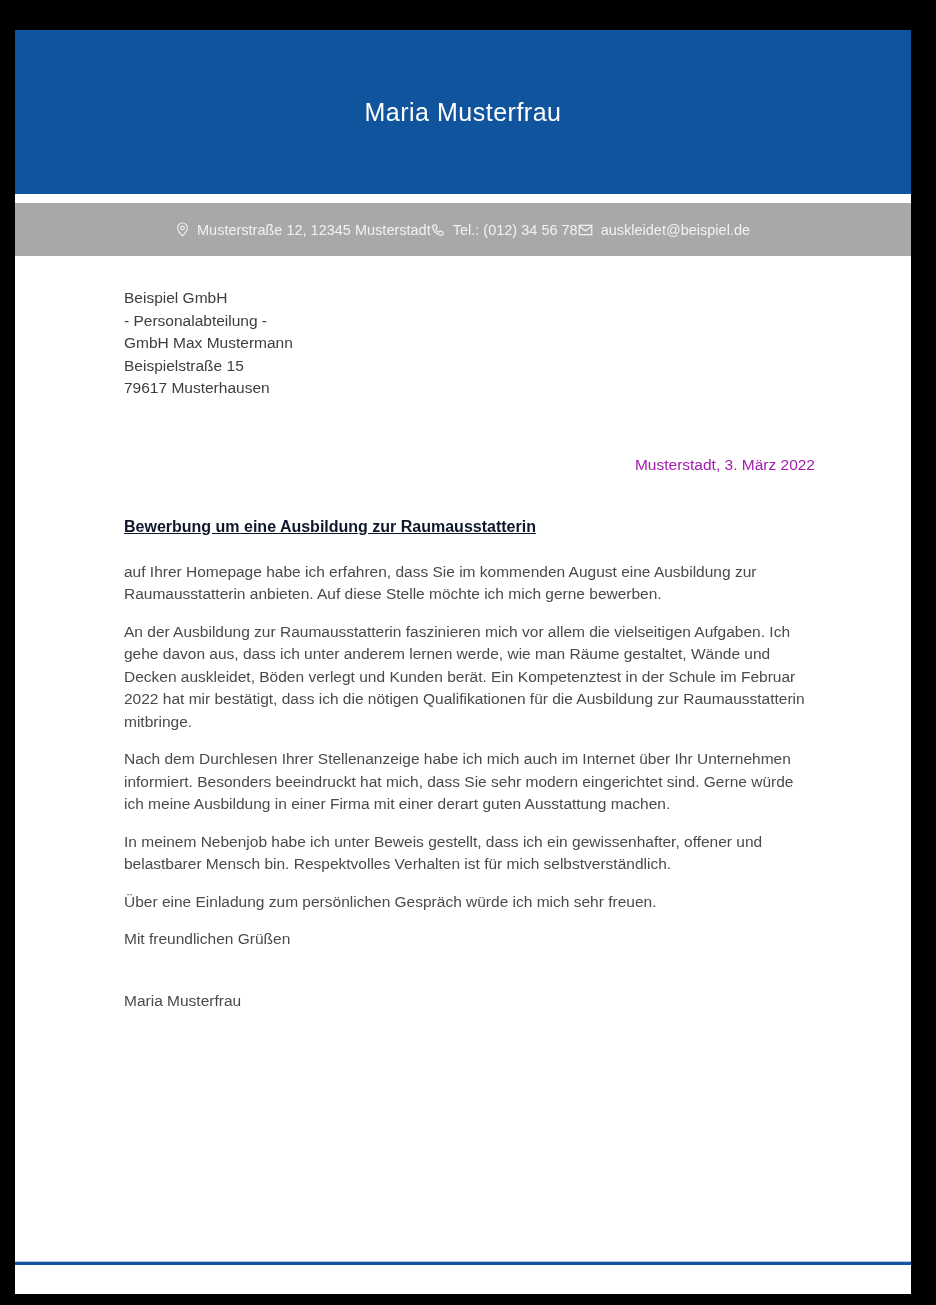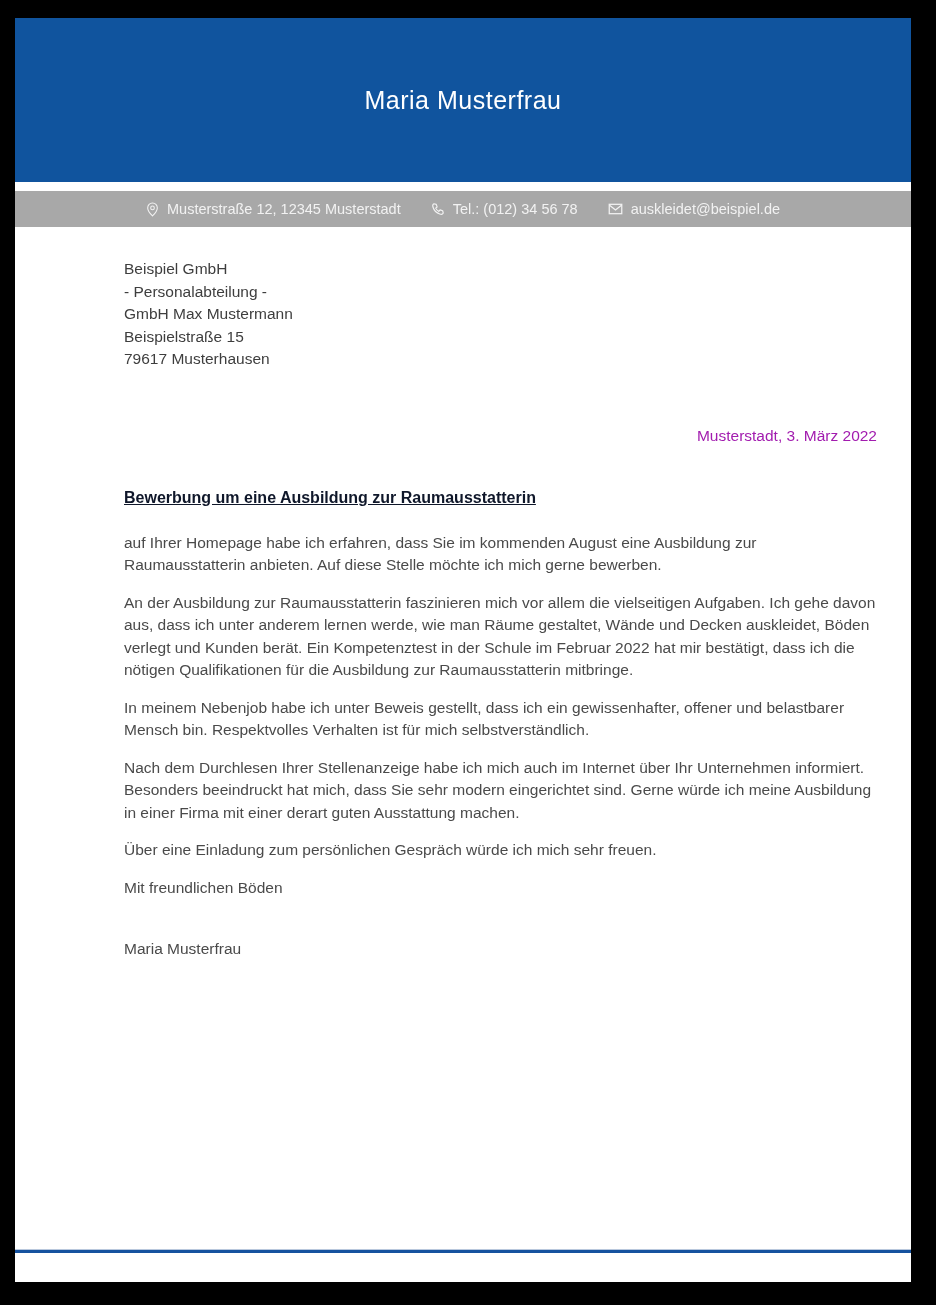--- a/index.html
+++ b/index.html
@@ -13,21 +13,21 @@
   }
   .canvas {
     position: relative;
     width: 936px;
     height: 1305px;
     background: #000000;
   }
   .page {
     position: absolute;
     left: 15px;
-    top: 18px;
+    top: 30px;
     width: 896px;
     height: 1264px;
     background: #ffffff;
   }
   
   .header-band {
     height: 164px;
     background: #10549e;
     display: flex;
     align-items: center;
@@ -35,39 +35,38 @@
   }
   .header-name {
     color: #ffffff;
     font-size: 25px;
     font-weight: 400;
     letter-spacing: 0.5px;
   }
   .band-gap { height: 9px; background: #ffffff; }
   
   .contact-band {
-    height: 36px;
+    height: 53px;
     background: #a8a8a8;
     display: flex;
     align-items: center;
     justify-content: center;
-    gap: 30px;
   }
   .contact-item {
     display: flex;
     align-items: center;
     gap: 8px;
     color: #f2f2f2;
     font-size: 14.5px;
     white-space: nowrap;
   }
   .contact-item svg { display: block; }
   
   .letter {
-    padding: 31px 34px 0 109px;
+    padding: 31px 96px 0 109px;
     color: #4a4a4a;
     font-size: 15.5px;
     line-height: 22.5px;
   }
   .recipient { color: #3e3e3e; }
   .recipient div { margin: 0; }
   .date-row {
     text-align: right;
     margin-top: 54px;
     color: #a21caf;
@@ -151,26 +150,26 @@
       </div>
 
       <div class="date-row">Musterstadt, 3. März 2022</div>
 
       <div class="subject">Bewerbung um eine Ausbildung zur Raumausstatterin</div>
 
 
       <div class="body-paragraphs">
         <p>auf Ihrer Homepage habe ich erfahren, dass Sie im kommenden August eine Ausbildung zur Raumausstatterin anbieten. Auf diese Stelle möchte ich mich gerne bewerben.</p>
         <p>An der Ausbildung zur Raumausstatterin faszinieren mich vor allem die vielseitigen Aufgaben. Ich gehe davon aus, dass ich unter anderem lernen werde, wie man Räume gestaltet, Wände und Decken auskleidet, Böden verlegt und Kunden berät. Ein Kompetenztest in der Schule im Februar 2022 hat mir bestätigt, dass ich die nötigen Qualifikationen für die Ausbildung zur Raumausstatterin mitbringe.</p>
+        <p>Nach dem Durchlesen Ihrer Stellenanzeige habe ich mich auch im Internet über Ihr Unternehmen informiert. Besonders beeindruckt hat mich, dass Sie sehr modern eingerichtet sind. Gerne würde ich meine Ausbildung in einer Firma mit einer derart guten Ausstattung machen.</p>
         <p>In meinem Nebenjob habe ich unter Beweis gestellt, dass ich ein gewissenhafter, offener und belastbarer Mensch bin. Respektvolles Verhalten ist für mich selbstverständlich.</p>
-        <p>Nach dem Durchlesen Ihrer Stellenanzeige habe ich mich auch im Internet über Ihr Unternehmen informiert. Besonders beeindruckt hat mich, dass Sie sehr modern eingerichtet sind. Gerne würde ich meine Ausbildung in einer Firma mit einer derart guten Ausstattung machen.</p>
         <p>Über eine Einladung zum persönlichen Gespräch würde ich mich sehr freuen.</p>
       </div>
 
-      <div class="closing">Mit freundlichen Böden</div>
+      <div class="closing">Mit freundlichen Grüßen</div>
 
       <div class="signature">Maria Musterfrau</div>
 
     </div>
 
     <div class="footer-line"></div>
 
   </div>
 </div>
 

